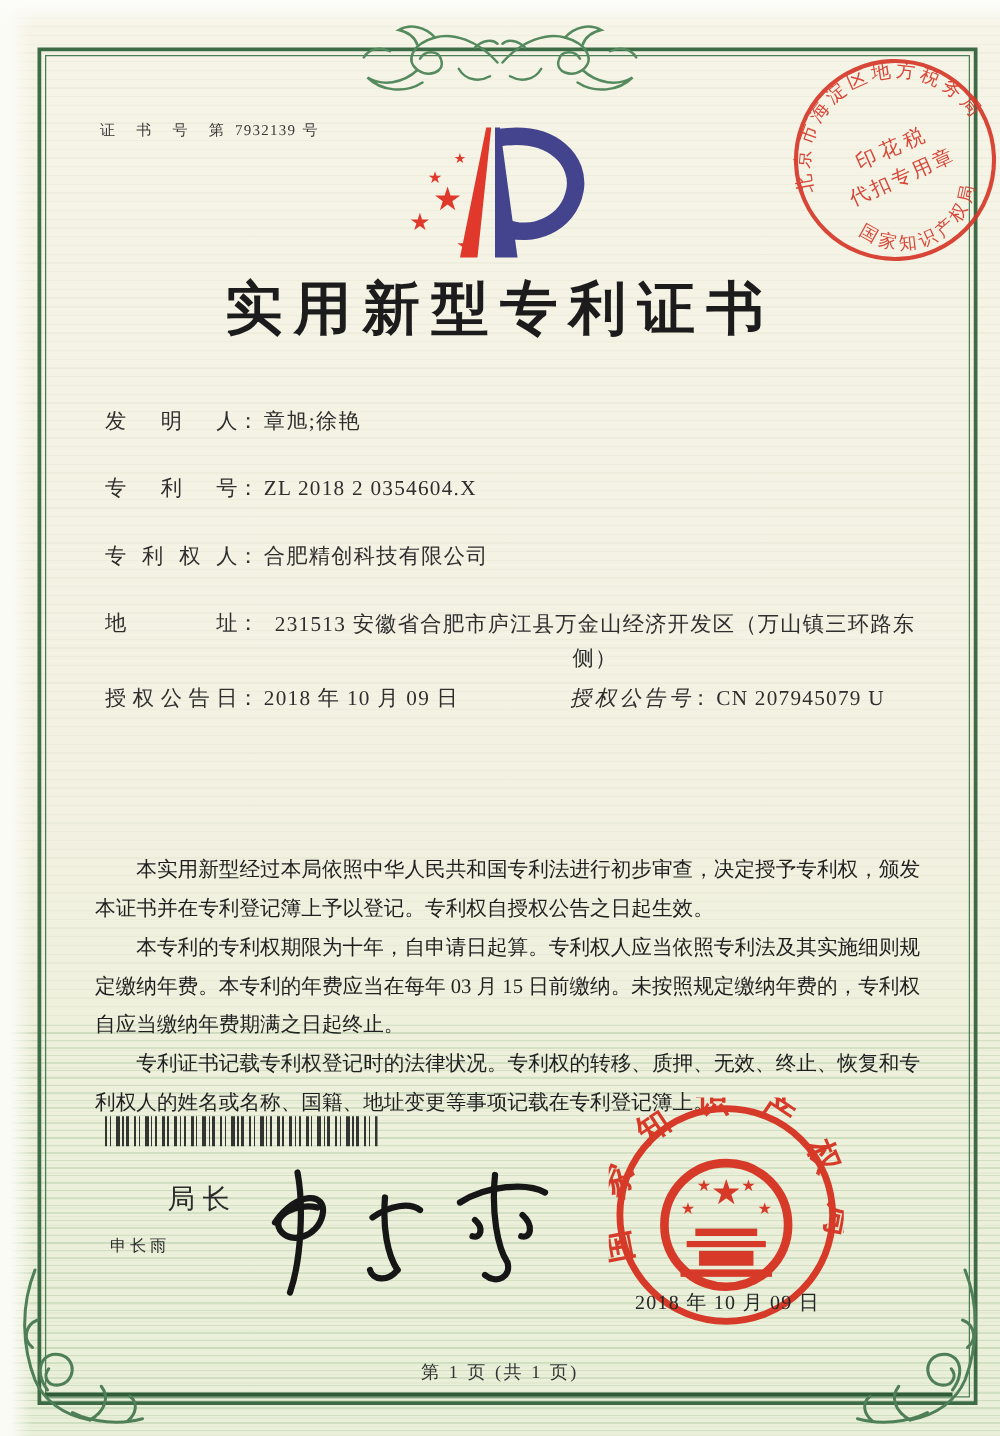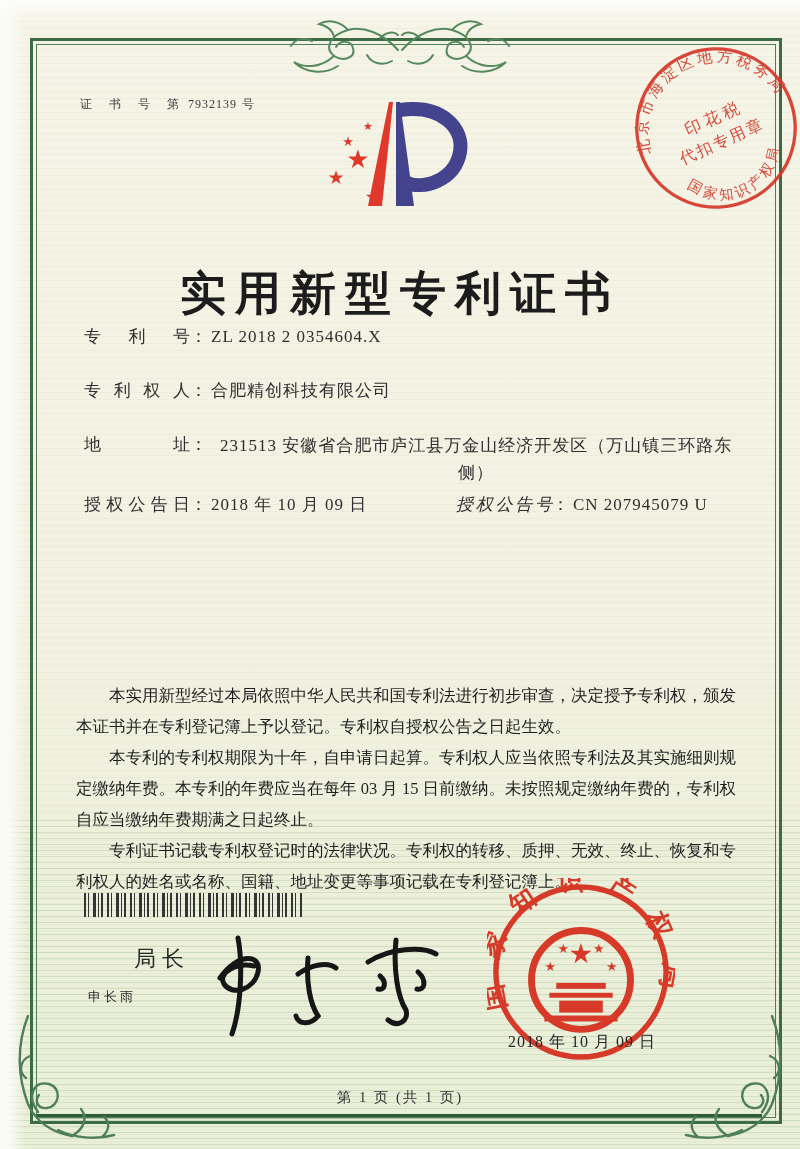--- a/index.html
+++ b/index.html
@@ -19,21 +19,21 @@
   .bottom-rule{position:absolute;left:36px;top:1114px;width:726px;height:3px;background:#2f5d38;box-shadow:0 2px 0 rgba(100,140,100,.45);}
 
   .cert-no{position:absolute;left:80px;top:96px;font-size:12px;color:#3a3a3a;}
   .cert-no .lbl{letter-spacing:7px;}
   .cert-no .num{letter-spacing:1px;margin-left:2px;}
   .cert-no .suf{letter-spacing:0;margin-left:5px;}
 
   .logo{position:absolute;left:312px;top:96px;width:170px;height:116px;}
   .tax-stamp{position:absolute;left:628px;top:40px;width:176px;height:176px;transform:rotate(-24deg);opacity:.92;}
   .doc-title{position:absolute;left:0;top:216px;width:100%;text-align:center;
-             font-size:46px;font-weight:bold;letter-spacing:9px;color:#1c1c1c;margin-top:47px;}
+             font-size:46px;font-weight:bold;letter-spacing:9px;color:#1c1c1c;}
 
   .fields{position:absolute;left:84px;top:324px;width:660px;font-size:17px;color:#2e2e2e;}
   .frow{position:relative;margin-bottom:29px;line-height:25px;white-space:nowrap;}
   .frow.addr{margin-bottom:6px;white-space:normal;}
   .flabel{display:inline-block;width:106px;text-align:justify;text-align-last:justify;vertical-align:top;}
   .fcolon{display:inline-block;vertical-align:top;margin-right:4px;}
   .fvalue{display:inline-block;vertical-align:top;letter-spacing:1px;}
   .frow.addr .fvalue{width:530px;line-height:27px;text-align:center;}
   .grant-right{position:absolute;left:372px;top:0;}
   .grant-right .flabel{width:96px;font-style:italic;}
@@ -147,20 +147,23 @@
     <text font-size="13" fill="#d6382a" letter-spacing="3">
       <textPath href="#taxArcBottom" startOffset="50%" text-anchor="middle">国家知识产权局</textPath>
     </text>
     <text x="80" y="76" font-size="15" fill="#d6382a" text-anchor="middle">印 花 税</text>
     <text x="80" y="98" font-size="14.5" fill="#d6382a" text-anchor="middle" letter-spacing="2">代扣专用章</text>
   </svg>
 
   <div class="doc-title">实用新型专利证书</div>
 
   <div class="fields">
+    <div class="frow">
+      <span class="flabel">发明人</span><span class="fcolon">：</span><span class="fvalue">章旭;徐艳</span>
+    </div>
     <div class="frow">
       <span class="flabel">专利号</span><span class="fcolon">：</span><span class="fvalue">ZL 2018 2 0354604.X</span>
     </div>
     <div class="frow">
       <span class="flabel">专利权人</span><span class="fcolon">：</span><span class="fvalue">合肥精创科技有限公司</span>
     </div>
     <div class="frow addr">
       <span class="flabel">地址</span><span class="fcolon">：</span><span class="fvalue">231513 安徽省合肥市庐江县万金山经济开发区（万山镇三环路东侧）</span>
     </div>
     <div class="frow">

